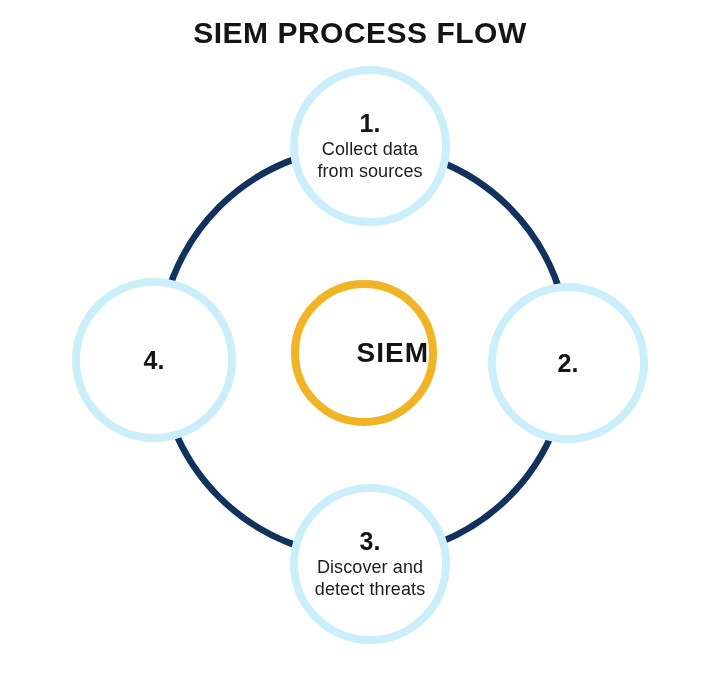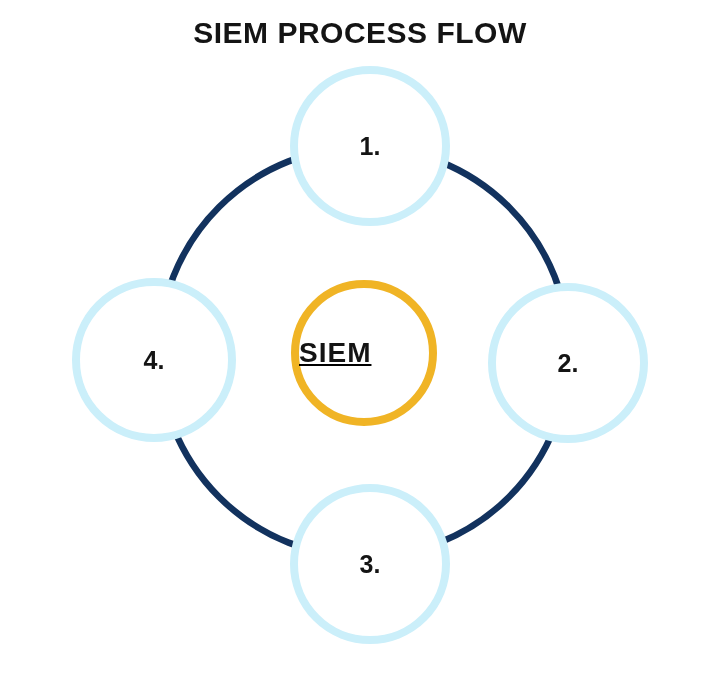--- a/index.html
+++ b/index.html
@@ -65,22 +65,21 @@
     left: 291px;
     top: 280px;
     width: 146px;
     height: 146px;
     box-sizing: border-box;
     background: #ffffff;
     border: 8px solid #f0b425;
     border-radius: 50%;
     display: flex;
     align-items: center;
-    justify-content: flex-start;
-    text-decoration: underline;
+    justify-content: flex-end;
   }
   .node-center .center-label {
     font-size: 28px;
     font-weight: bold;
     letter-spacing: 1px;
     color: #141414;
   }
 </style>
 </head>
 <body>
@@ -88,28 +87,32 @@
 <div class="canvas">
 
   <svg class="ring-svg" width="720" height="678" viewBox="0 0 720 678">
     <circle cx="364" cy="352" r="205" fill="none" stroke="#12325e" stroke-width="6.5"></circle>
   </svg>
 
   <div class="diagram-title">SIEM PROCESS FLOW</div>
 
   <div class="node node-top">
     <div class="step-number">1.</div>
+    <div class="step-label">Collect data
+from sources</div>
   </div>
 
   <div class="node node-right">
     <div class="step-number">2.</div>
   </div>
 
   <div class="node node-bottom">
     <div class="step-number">3.</div>
+    <div class="step-label">Discover and
+detect threats</div>
   </div>
 
   <div class="node node-left">
     <div class="step-number">4.</div>
   </div>
 
   <div class="node-center">
     <div class="center-label">SIEM</div>
   </div>
 

